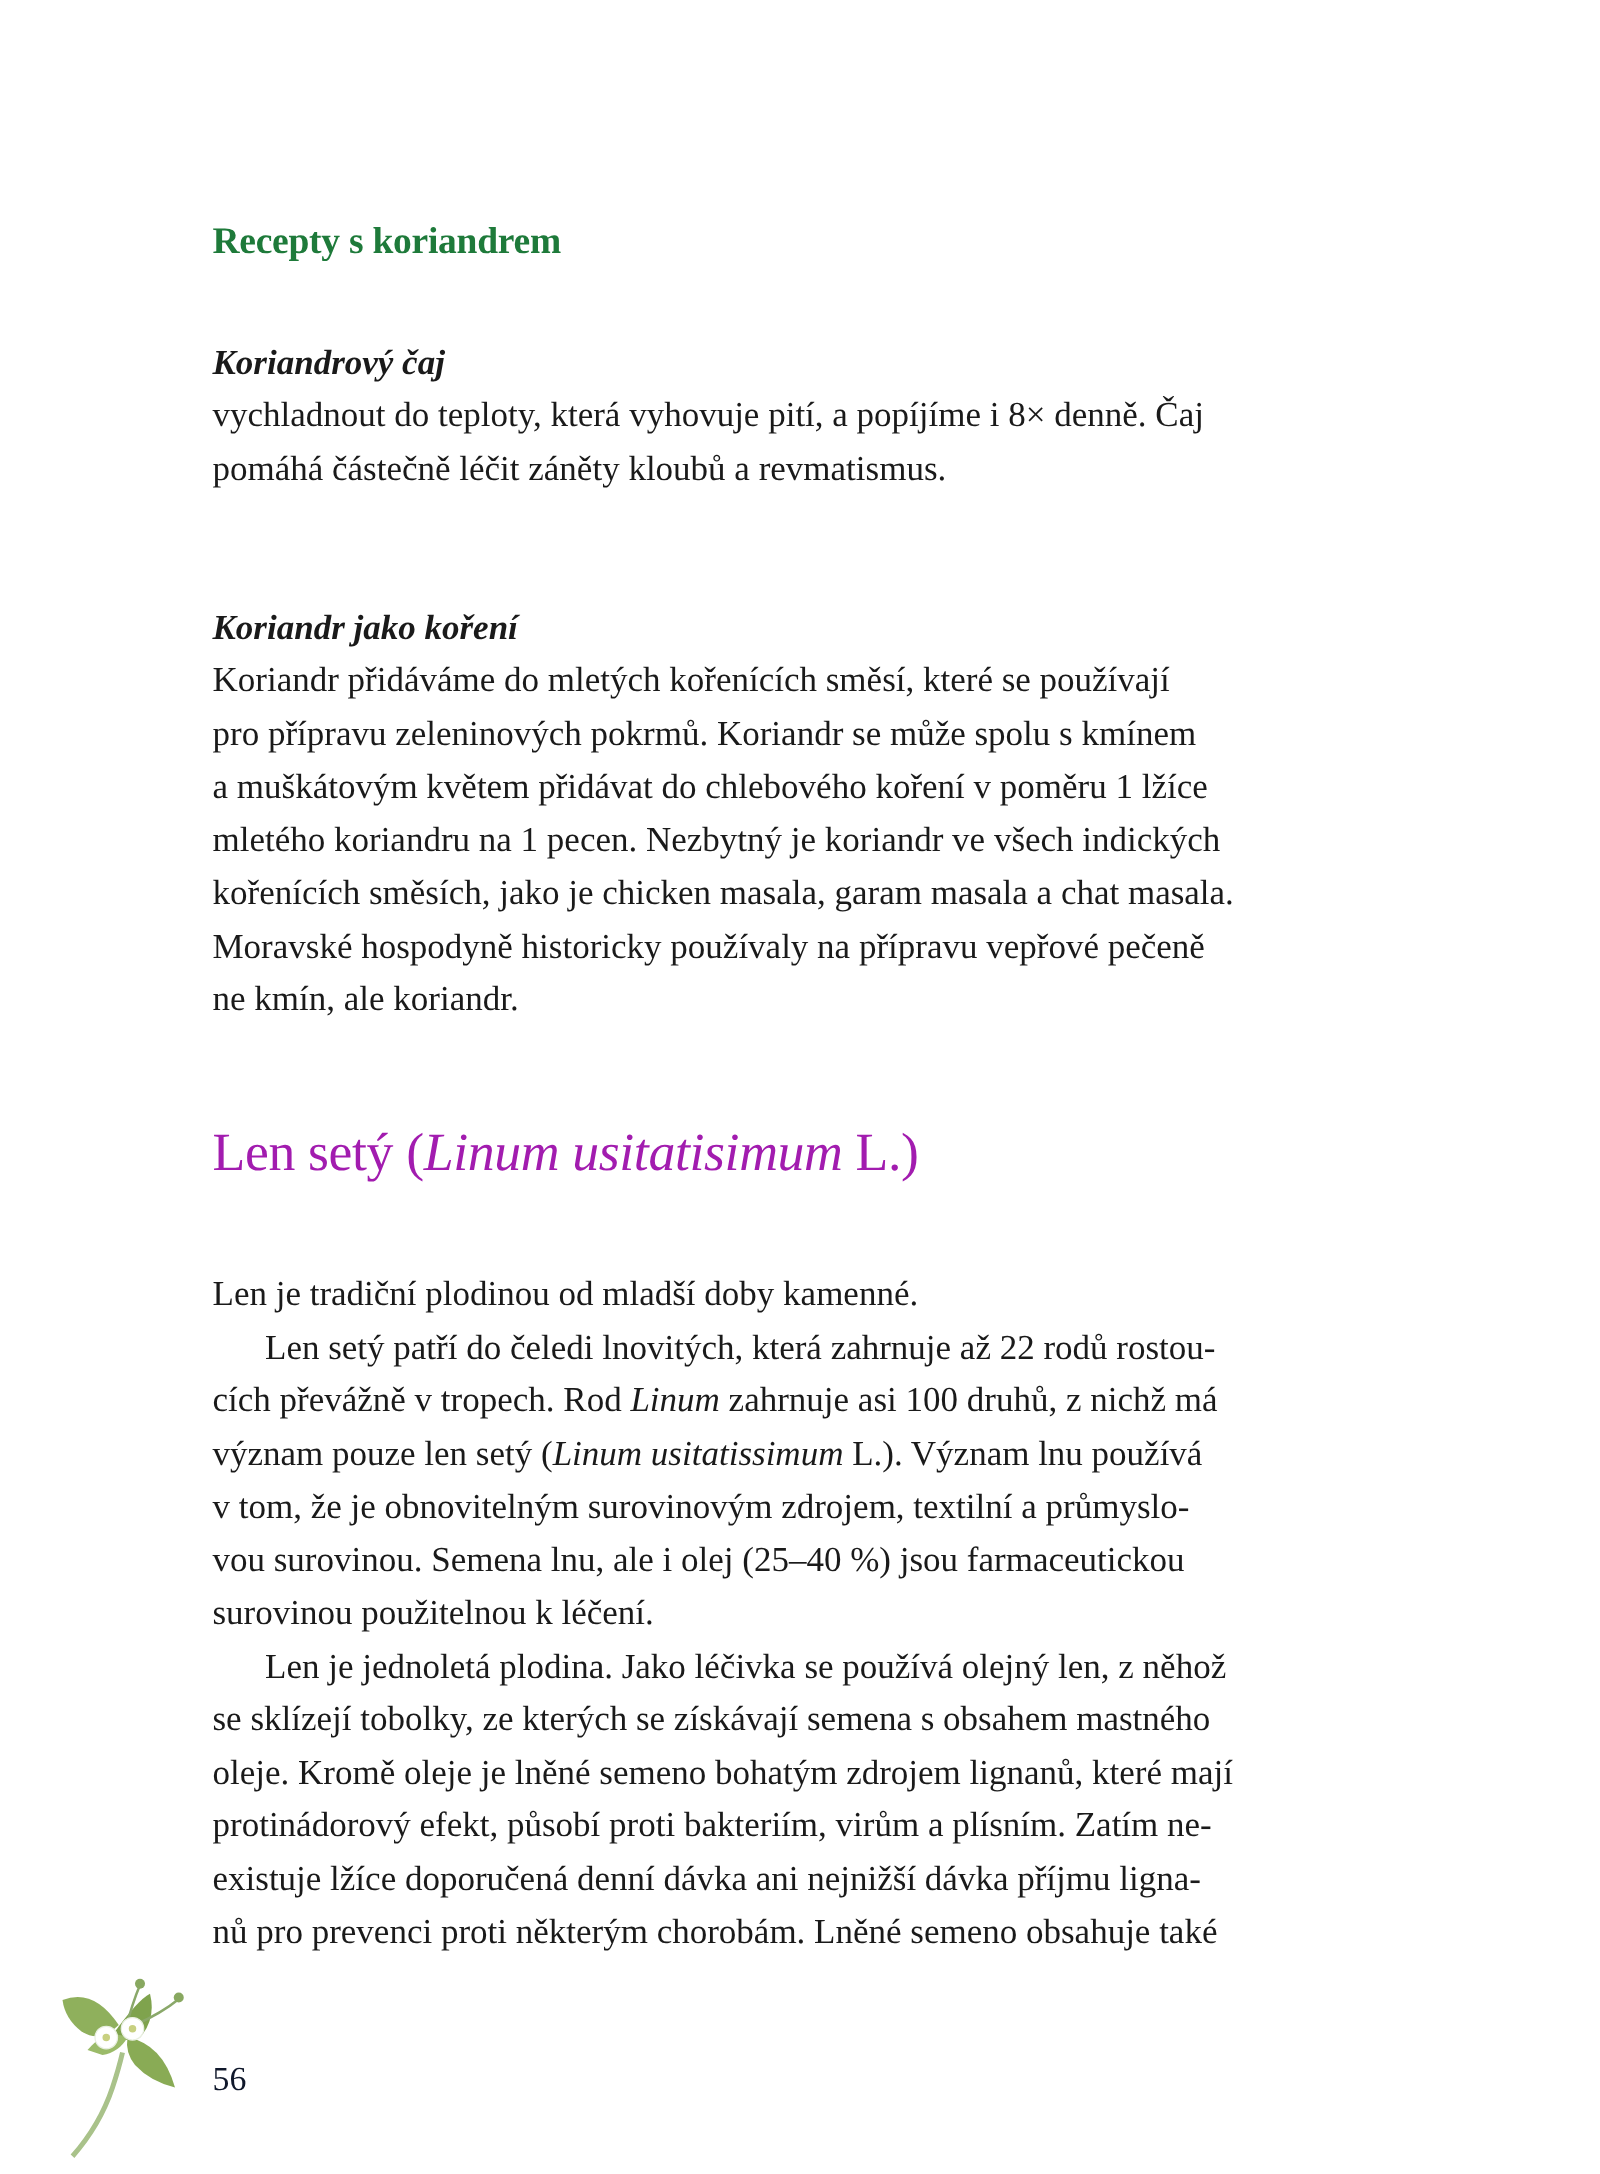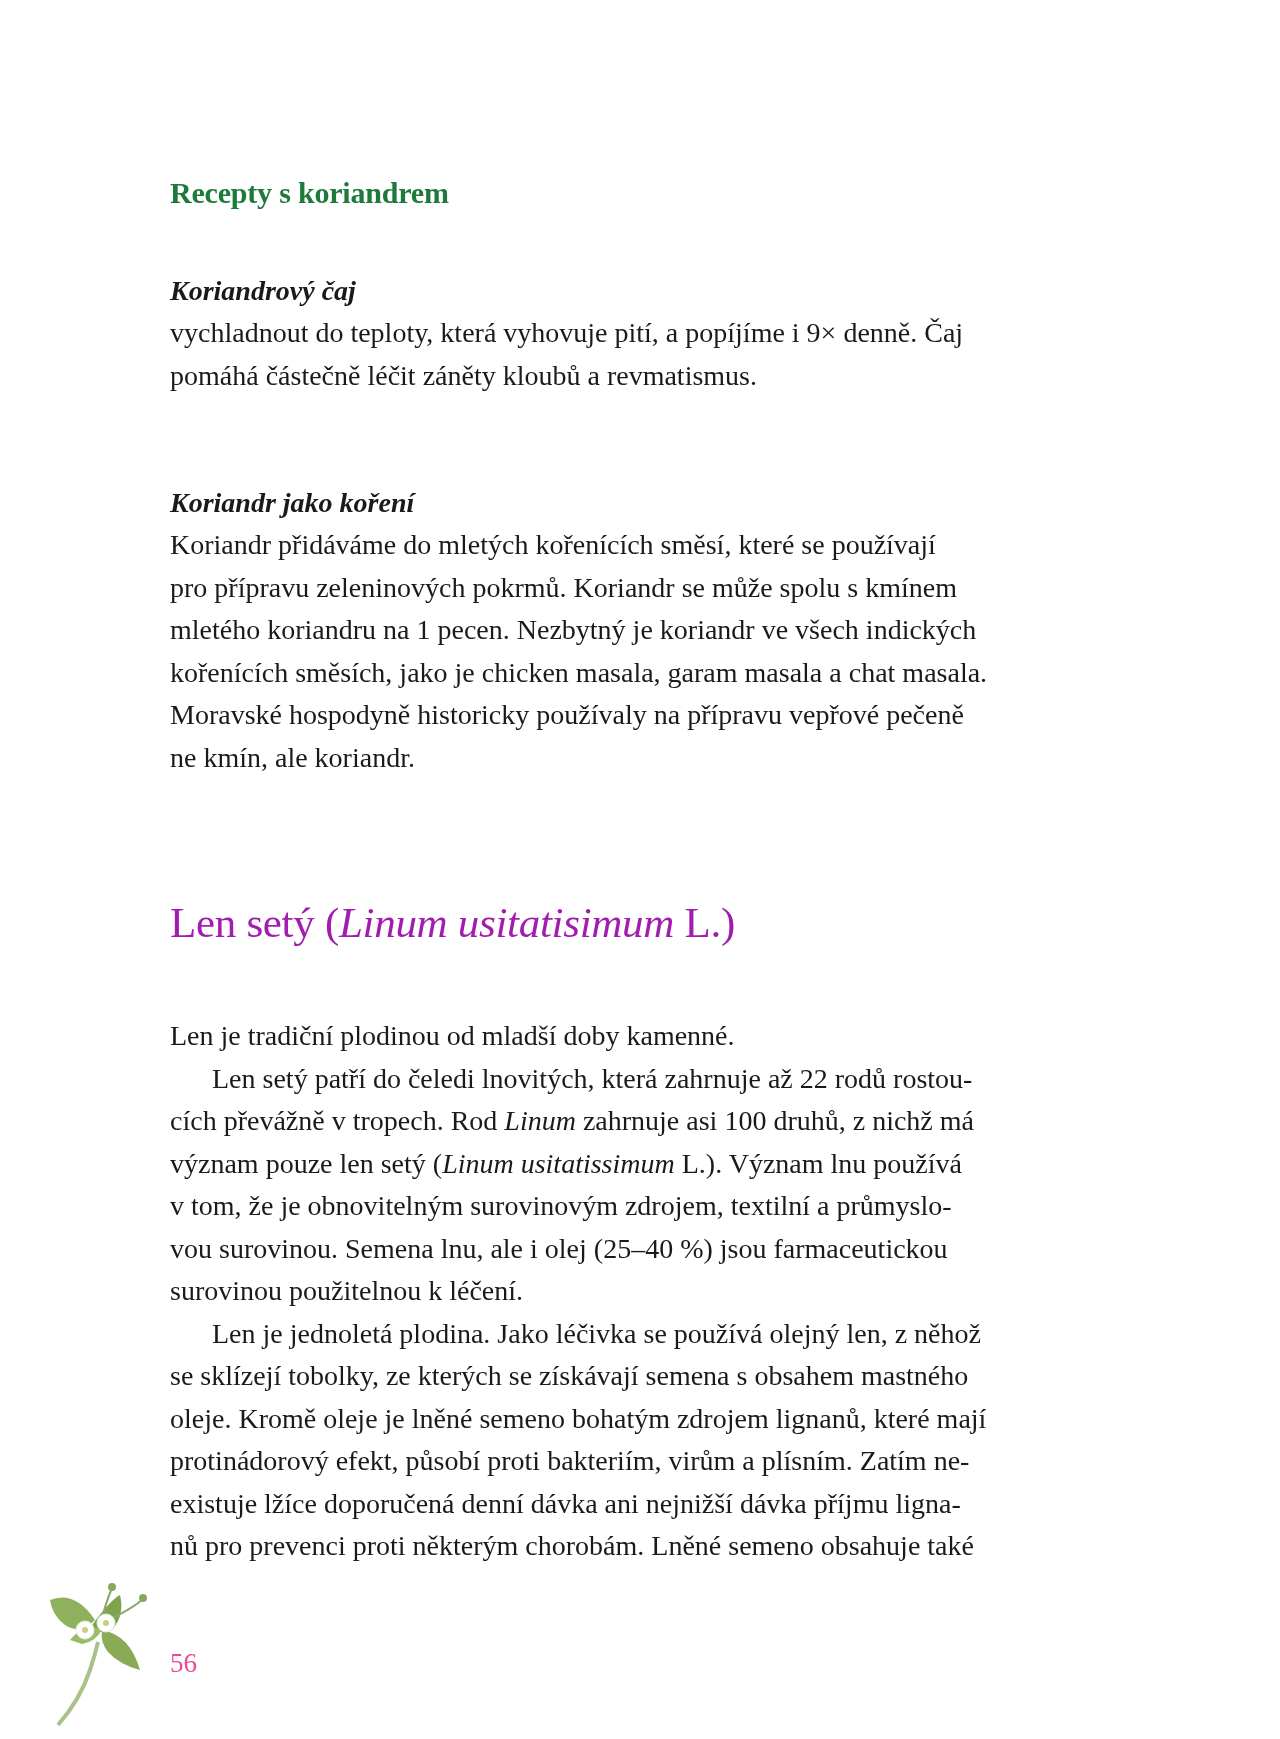--- a/index.html
+++ b/index.html
@@ -12,42 +12,43 @@
   .para { font-size: 28px; line-height: 42.5px; text-align: justify; text-align-last: left; }
   .block { position: absolute; left: 0; width: 942px; }
   #b1 { top: 270px; }
   #b2 { top: 482px; }
   .h-main { position: absolute; top: 898px; left: 0; font-size: 43px; color: #a21caf;
             white-space: nowrap; letter-spacing: -0.3px; }
   .h-main i { font-style: italic; }
   #b3 { top: 979px; margin-top: 36px; }
   .indent { padding-left: 42px; }
   .line { display: block; }
-  .page-number { position: absolute; left: 170px; top: 1648px; font-size: 27px; color: #ec4899; }
+  .page-number { position: absolute; left: 170px; top: 1648px; font-size: 27px; color: #0f172a; }
   .ornament { position: absolute; left: 40px; top: 1580px; width: 120px; height: 150px; }
 </style>
 </head>
 <body>
 
 <div class="page">
   <div class="h-sub">Recepty s koriandrem</div>
 
   <div class="block" id="b1">
     <div class="recipe-title">Koriandrový čaj</div>
     <div class="para">
-      <span class="line">vychladnout do teploty, která vyhovuje pití, a popíjíme i 9× denně. Čaj</span>
+      <span class="line">vychladnout do teploty, která vyhovuje pití, a popíjíme i 8× denně. Čaj</span>
       <span class="line">pomáhá částečně léčit záněty kloubů a revmatismus.</span>
     </div>
   </div>
 
   <div class="block" id="b2">
     <div class="recipe-title">Koriandr jako koření</div>
     <div class="para">
       <span class="line">Koriandr přidáváme do mletých kořenících směsí, které se používají</span>
       <span class="line">pro přípravu zeleninových pokrmů. Koriandr se může spolu s kmínem</span>
+      <span class="line">a muškátovým květem přidávat do chlebového koření v poměru 1 lžíce</span>
       <span class="line">mletého koriandru na 1 pecen. Nezbytný je koriandr ve všech indických</span>
       <span class="line">kořenících směsích, jako je chicken masala, garam masala a chat masala.</span>
       <span class="line">Moravské hospodyně historicky používaly na přípravu vepřové pečeně</span>
       <span class="line">ne kmín, ale koriandr.</span>
     </div>
   </div>
 
   <div class="h-main"><span>Len setý (</span><i>Linum usitatisimum</i><span> L.)</span></div>
 
   <div class="block para" id="b3">

